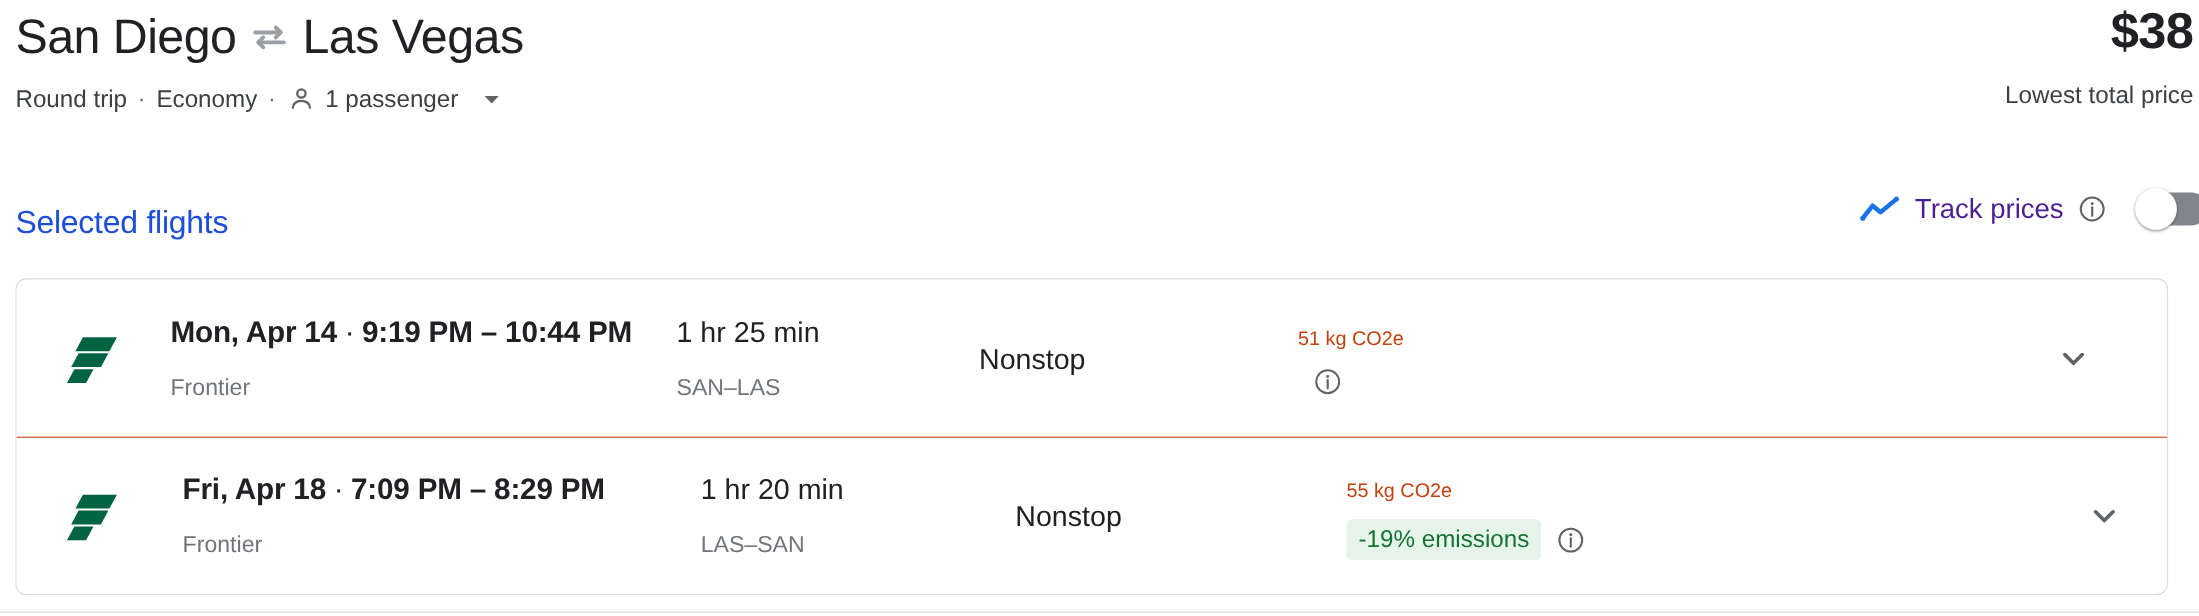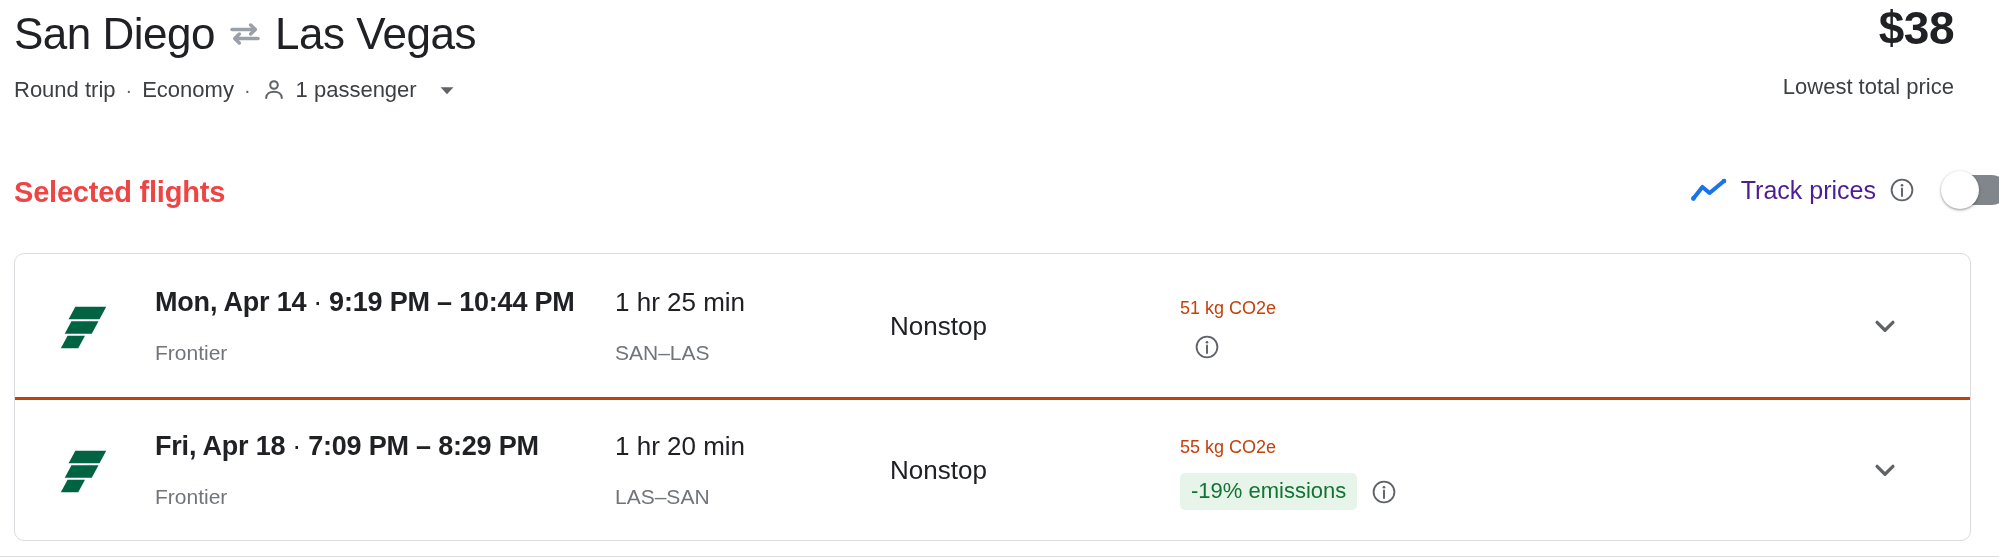--- a/index.html
+++ b/index.html
@@ -16,20 +16,21 @@
     overflow: hidden;
     position: relative;
   }
 
   
   .header {
     position: absolute;
     left: 0; top: 0;
     width: 1950px;
     height: 130px;
+    padding-left: 40px;
   }
   .route-title {
     position: absolute;
     left: 14px;
     top: 8px;
     font-size: 44px;
     line-height: 52px;
     font-weight: 400;
     letter-spacing: -0.5px;
     color: #202124;
@@ -106,26 +107,26 @@
   .section-bar {
     position: absolute;
     left: 0;
     top: 168px;
     width: 1999px;
     height: 60px;
   }
   .section-title {
     position: absolute;
     left: 14px;
-    top: 4px;
+    top: 15px;
     font-size: 29px;
     line-height: 40px;
-    font-weight: 700;
+    font-weight: 400;
     letter-spacing: -0.2px;
-    color: #ef4444;
+    color: #1d4ed8;
   }
   .track-wrap {
     position: absolute;
     right: -8px;
     top: 0;
     display: flex;
     align-items: center;
     height: 44px;
   }
   .trend-icon {
@@ -194,21 +195,22 @@
     overflow: hidden;
   }
   .flight-row {
     position: relative;
     height: 143px;
     display: flex;
     align-items: center;
     box-sizing: border-box;
   }
   .flight-row + .flight-row {
-    border-top: 3px solid #c2410c;
+    border-top: 1px solid #c2410c;
+    gap: 11px;
   }
 
   .col-logo {
     width: 140px;
     flex: none;
     display: flex;
     align-items: center;
     justify-content: center;
   }
   .airline-logo {

